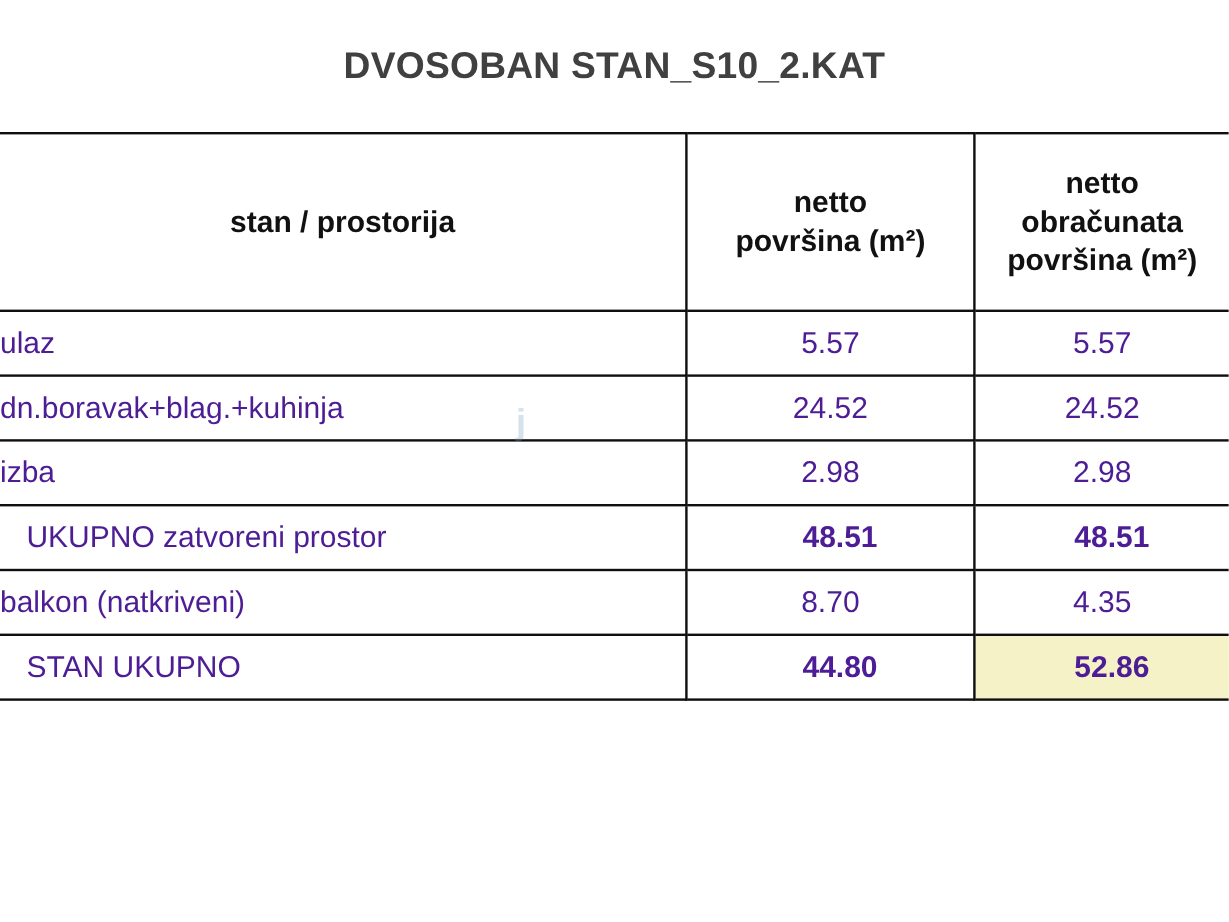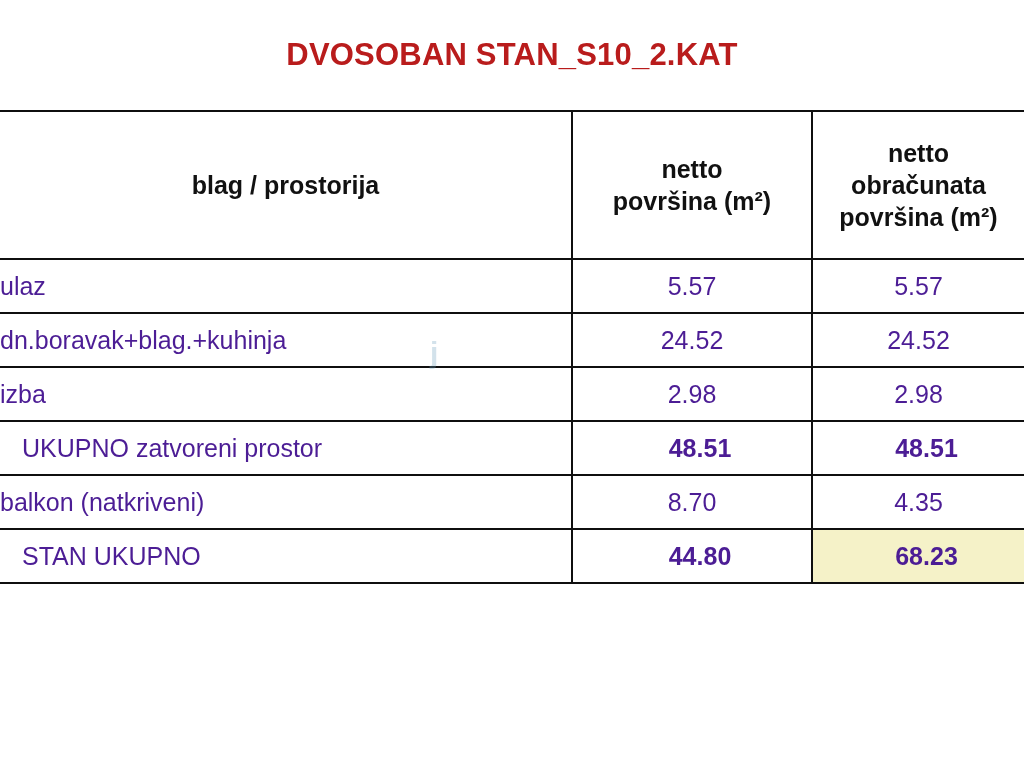--- a/index.html
+++ b/index.html
@@ -26,21 +26,21 @@
     height: 110px;
     display: flex;
     align-items: center;
     justify-content: center;
     position: relative;
   }
   .title {
     font-size: 31px;
     font-weight: bold;
     letter-spacing: 0.2px;
-    color: #b91c1c;
+    color: #404040;
     text-align: center;
   }
   table.spec {
     border-collapse: collapse;
     width: 1024px;
     table-layout: fixed;
   }
   table.spec col.c-name { width: 572px; }
   table.spec col.c-net { width: 240px; }
   table.spec col.c-calc { width: 212px; }
@@ -139,21 +139,21 @@
 
   <table class="spec">
     <colgroup>
       <col class="c-name">
       <col class="c-net">
       <col class="c-calc">
     </colgroup>
     <thead>
       <tr>
         <th class="name-head">
-          <div class="stack">blag / prostorija</div>
+          <div class="stack">stan / prostorija</div>
         </th>
         <th>
           <div class="stack">
             <div>netto</div>
             <div>površina (m²)</div>
           </div>
         </th>
         <th>
           <div class="stack">
             <div>netto</div>
@@ -185,21 +185,21 @@
           <td class="num">48.51</td>
         </tr>
         <tr>
           <td class="name">balkon (natkriveni)</td>
           <td class="num">8.70</td>
           <td class="num">4.35</td>
         </tr>
         <tr class="bold">
           <td class="name wide">STAN UKUPNO</td>
           <td class="num">44.80</td>
-          <td class="num highlight">68.23</td>
+          <td class="num highlight">52.86</td>
         </tr>
       </tbody>
   </table>
 
   <div class="watermark">
     <div class="wm-mark">j</div>
     <div class="wm-text"></div>
   </div>
 
 </div>

